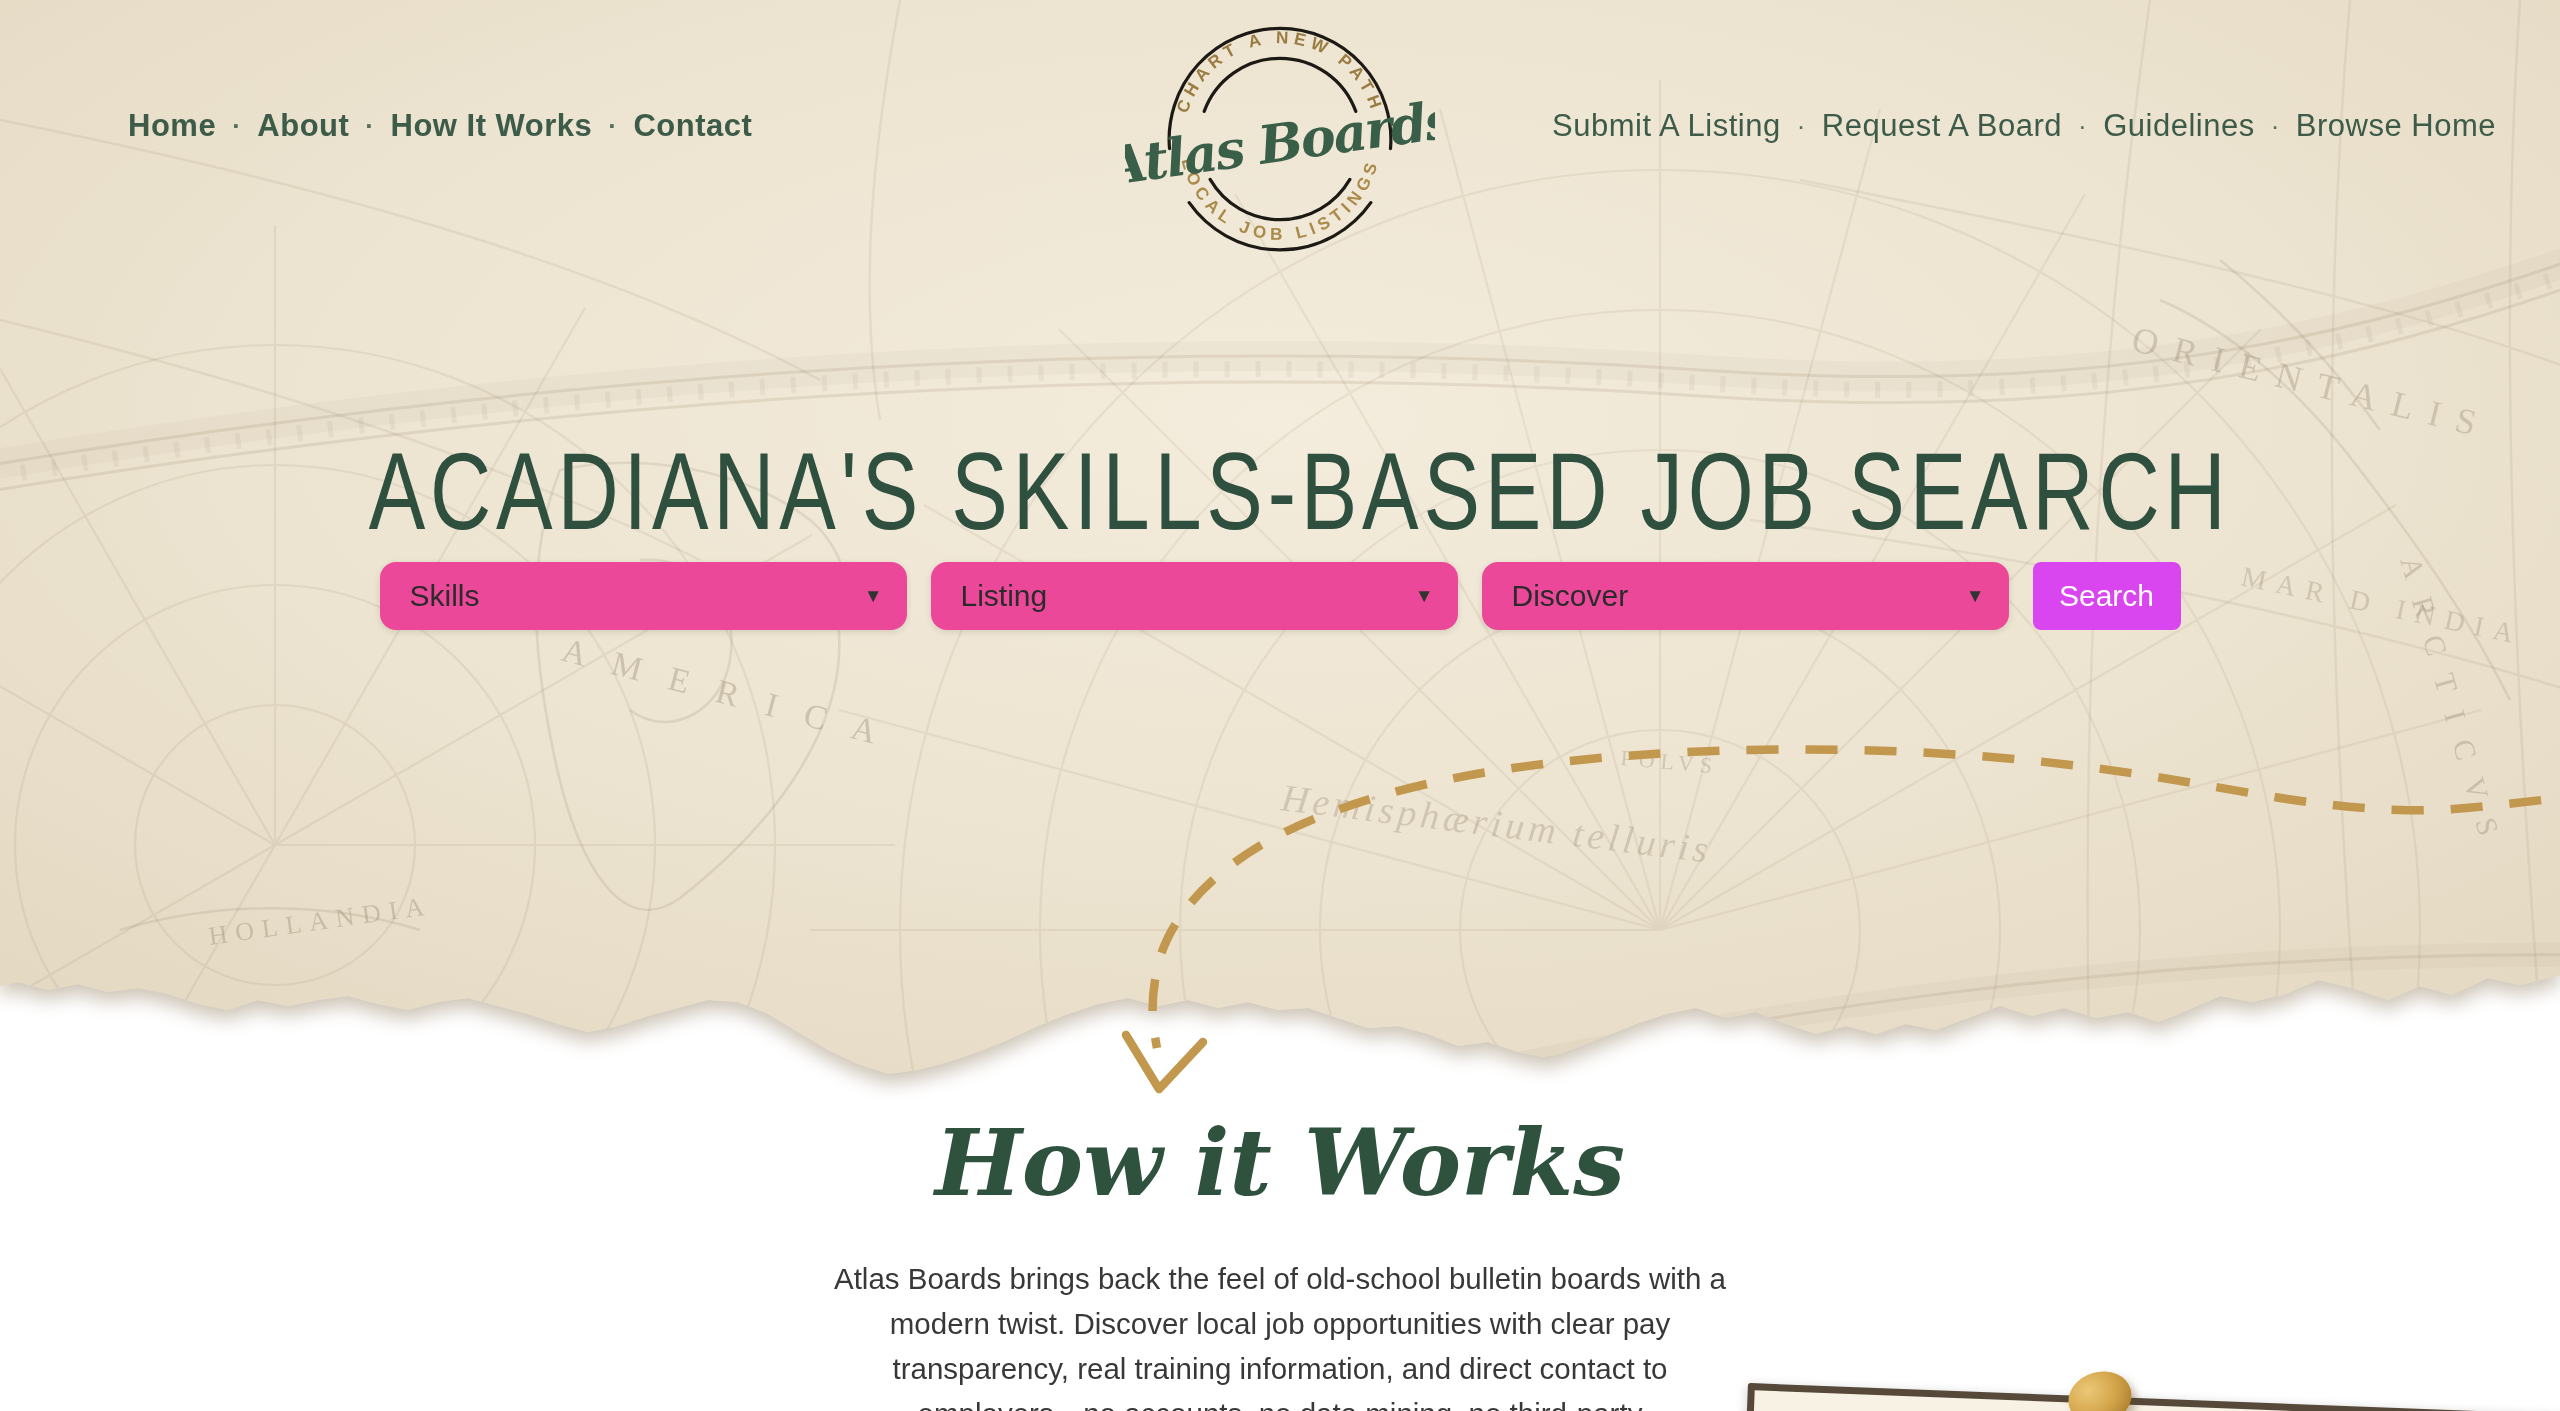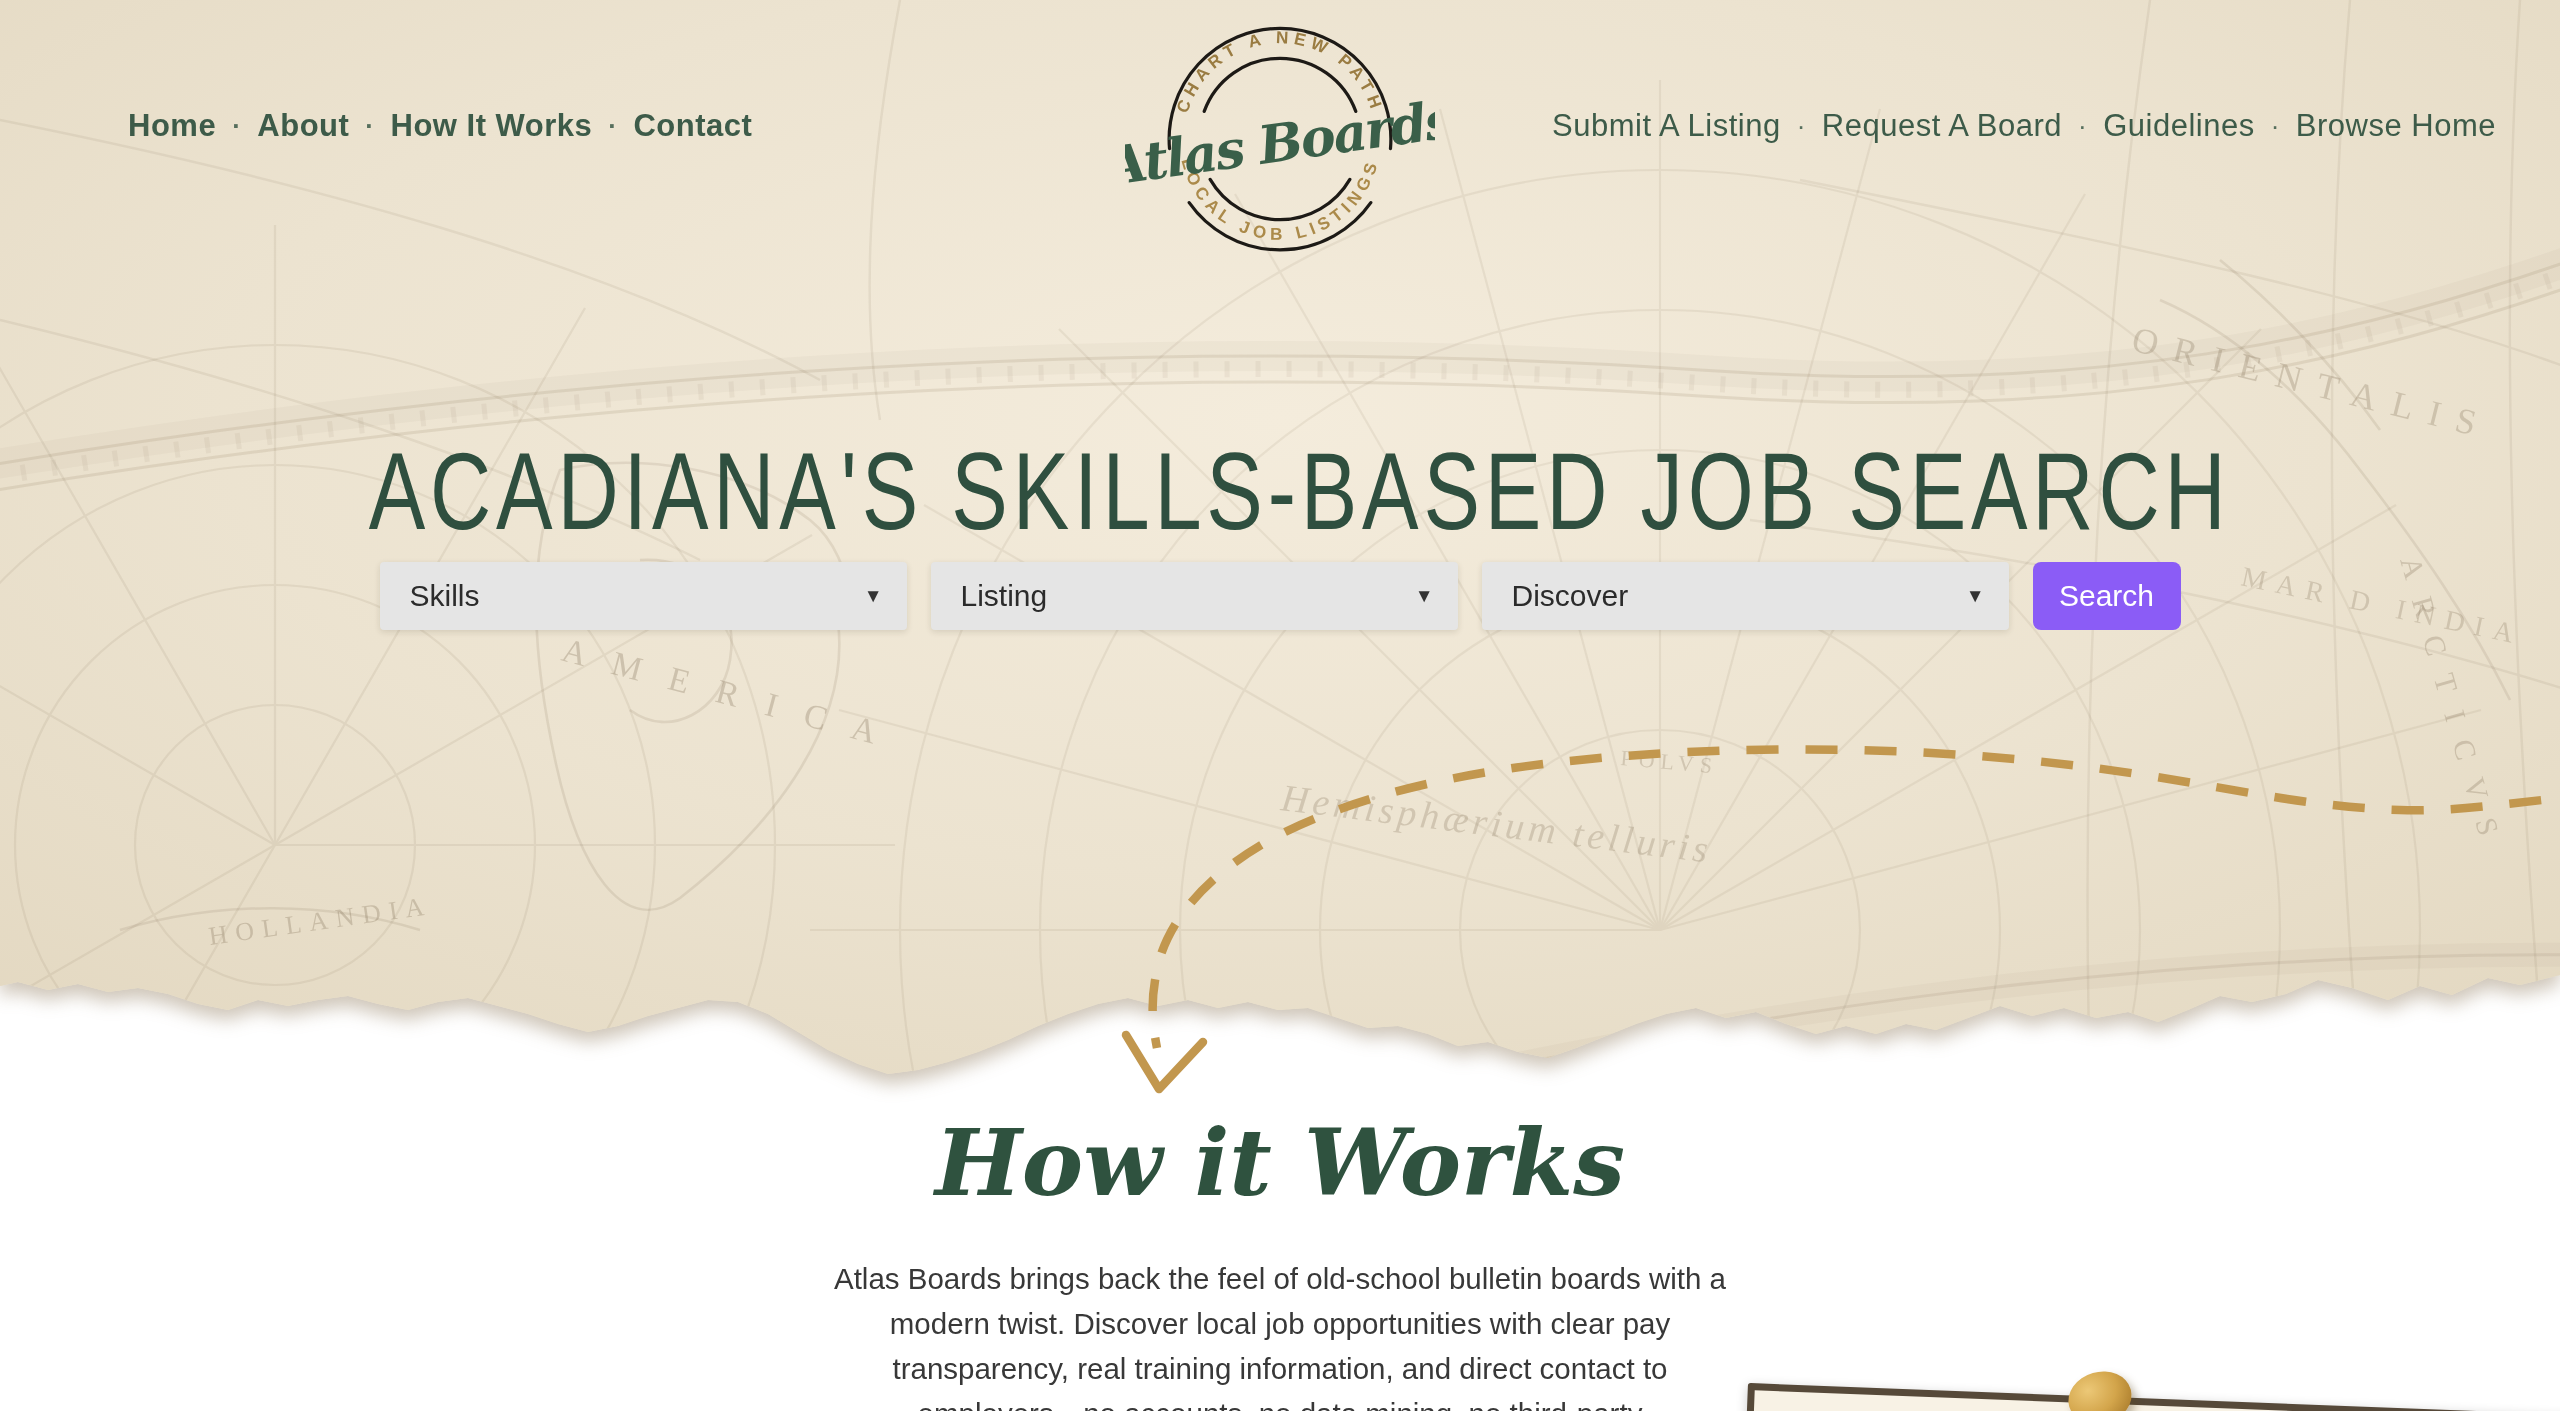--- a/index.html
+++ b/index.html
@@ -37,26 +37,26 @@
   .logo{position:absolute;left:50%;top:8px;transform:translateX(-50%);width:310px;height:252px;z-index:6;}
 
   
   .hero-title{position:absolute;top:438px;left:0;width:2560px;text-align:center;z-index:6;margin-left:20px;}
   .hero-title-inner{display:inline-block;font-size:106px;line-height:1;font-weight:400;
     color:#2f4f3f;letter-spacing:6px;transform:scale(.80,1.04);transform-origin:center;white-space:nowrap;}
 
   
   .search-row{position:absolute;top:562px;left:0;width:2560px;display:flex;justify-content:center;
     align-items:center;gap:24px;z-index:6;}
-  .select{width:527px;height:68px;background:#e5e5e5;border-radius:4px;display:flex;align-items:center;
+  .select{width:527px;height:68px;background:#ec4899;border-radius:16px;display:flex;align-items:center;
     justify-content:space-between;padding:0 24px 0 30px;box-sizing:border-box;cursor:pointer;
     box-shadow:0 2px 6px rgba(60,50,30,.14);}
   .select-label{font-size:30px;color:#2b2b2b;}
   .chevron{font-size:19px;color:#333333;}
-  .search-btn{width:148px;height:68px;background:#8b5cf6;color:#ffffff;font-size:30px;border:none;
+  .search-btn{width:148px;height:68px;background:#d946ef;color:#ffffff;font-size:30px;border:none;
     border-radius:8px;cursor:pointer;font-family:"Liberation Sans",sans-serif;}
 
   
   .route-svg{position:absolute;left:0;top:0;z-index:5;pointer-events:none;}
 
   
   .script-heading{position:absolute;top:1104px;left:0;width:2560px;text-align:center;z-index:2;
     font-family:"DejaVu Serif",serif;font-style:italic;font-weight:bold;font-size:92px;line-height:1.3;
     color:#2f523f;}
   .intro-par{position:absolute;top:1256px;left:50%;transform:translateX(-50%);width:915px;

